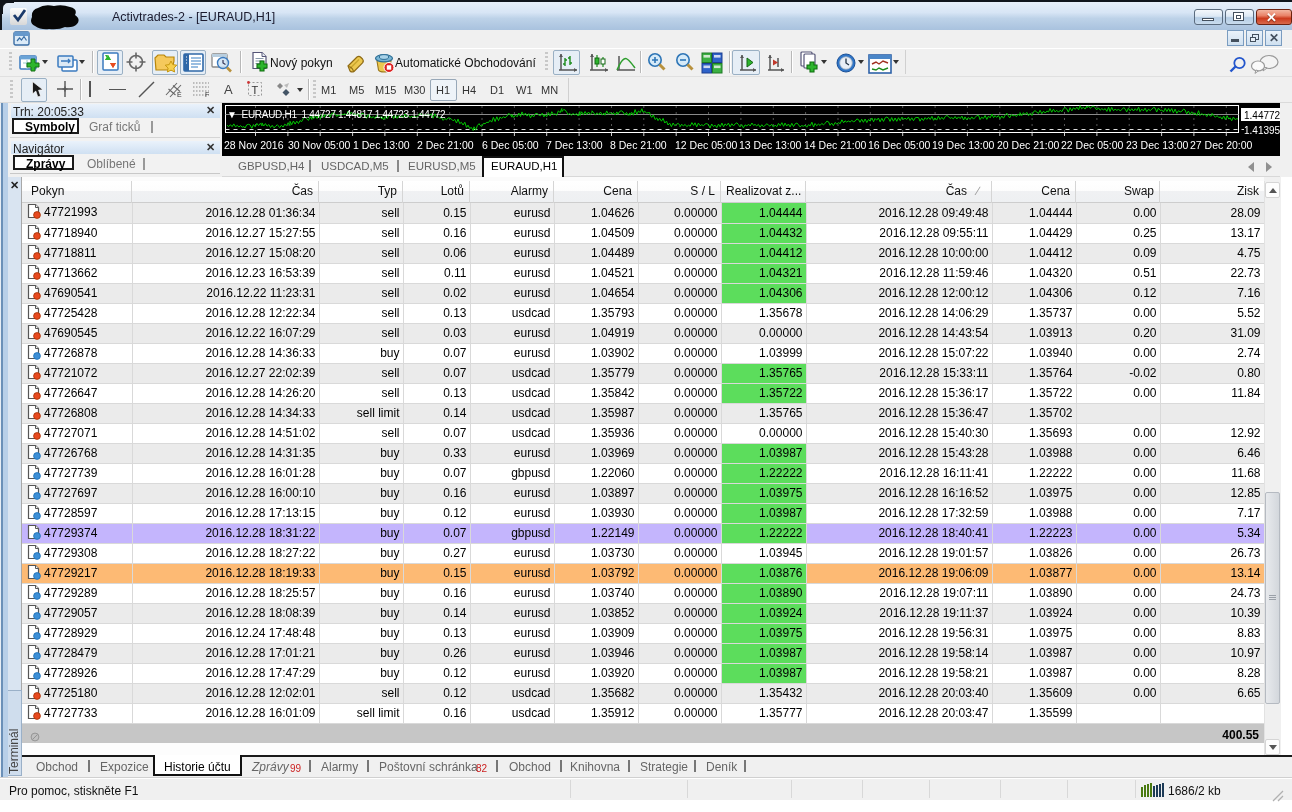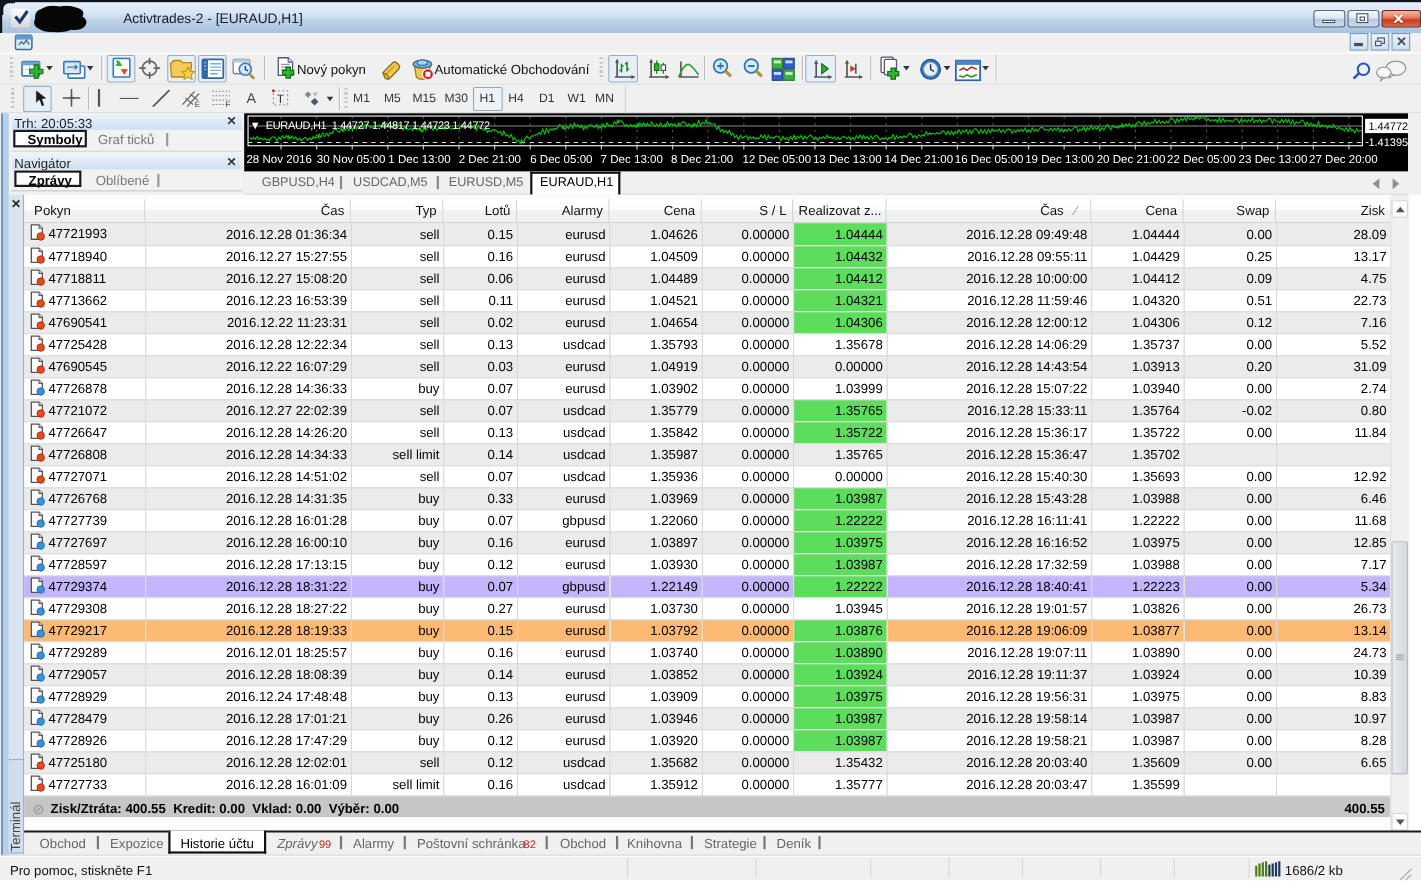--- a/index.html
+++ b/index.html
@@ -398,21 +398,20 @@
 
 <div class="abs" style="left:22px;top:177px;width:1242px;height:4px;background:#fbfbfb;"></div>
 <div class="abs" style="left:1281px;top:177px;width:11px;height:578px;background:#fff;"></div>
 <div class="abs" style="left:22px;top:724px;width:1242px;height:19px;background:#c6c6c6;"></div>
 <div class="abs" style="left:22px;top:743px;width:1242px;height:12px;background:#fdfdfd;"></div>
 
 <div class="abs" style="left:30px;top:728px;"><svg width="10" height="10" viewBox="0 0 11 11">
         <circle cx="5.5" cy="5.5" r="4.3" fill="#c0c0c0" stroke="#909090"></circle>
         <path d="M2.8 8.2L8.2 2.8" stroke="#909090" stroke-width="1"></path>
       </svg></div>
-<div class="abs" style="left:46px;top:728px;font-size:12px;font-weight:bold;color:#000;">Zisk/Ztráta: 400.55&nbsp;&nbsp;Kredit: 0.00&nbsp;&nbsp;Vklad: 0.00&nbsp;&nbsp;Výběr: 0.00</div>
 <div class="abs" style="left:1159px;top:728px;width:100px;font-size:12px;font-weight:bold;color:#000;text-align:right;">400.55</div>
 
 <div id="hhead">
   <div class="hc" style="left:0;width:110px;text-align:left;padding-left:9px;">Pokyn</div>
   <div class="hc" style="left:110px;width:187px;">Čas</div>
   <div class="hc" style="left:297px;width:84px;">Typ</div>
   <div class="hc" style="left:381px;width:67px;">Lotů</div>
   <div class="hc" style="left:448px;width:84px;">Alarmy</div>
   <div class="hc" style="left:532px;width:84px;">Cena</div>
   <div class="hc" style="left:616px;width:83px;">S / L</div>
@@ -780,21 +779,21 @@
           <td>1.03877</td>
           <td>0.00</td>
           <td>13.14</td>
         </tr>
 <tr style="background:#ffffff">
           <td class="l"><span class="dic"><svg width="16" height="16" viewBox="0 0 16 16">
                 <path d="M2.5 1.5h7l3 3v10h-10z" fill="#fff" stroke="#555" stroke-width="1.2"></path>
                 <path d="M9.5 1.5v3h3" fill="#f0f0f0" stroke="#555" stroke-width="1"></path>
                 <circle cx="11" cy="12" r="3.4" fill="#3d8fd6" stroke="#1b6fb5" stroke-width="0.8"></circle>
               </svg></span>47729289</td>
-          <td>2016.12.01 18:25:57</td>
+          <td>2016.12.28 18:25:57</td>
           <td>buy</td>
           <td>0.16</td>
           <td>eurusd</td>
           <td>1.03740</td>
           <td>0.00000</td>
           <td class="g">1.03890</td>
           <td>2016.12.28 19:07:11</td>
           <td>1.03890</td>
           <td>0.00</td>
           <td>24.73</td>

